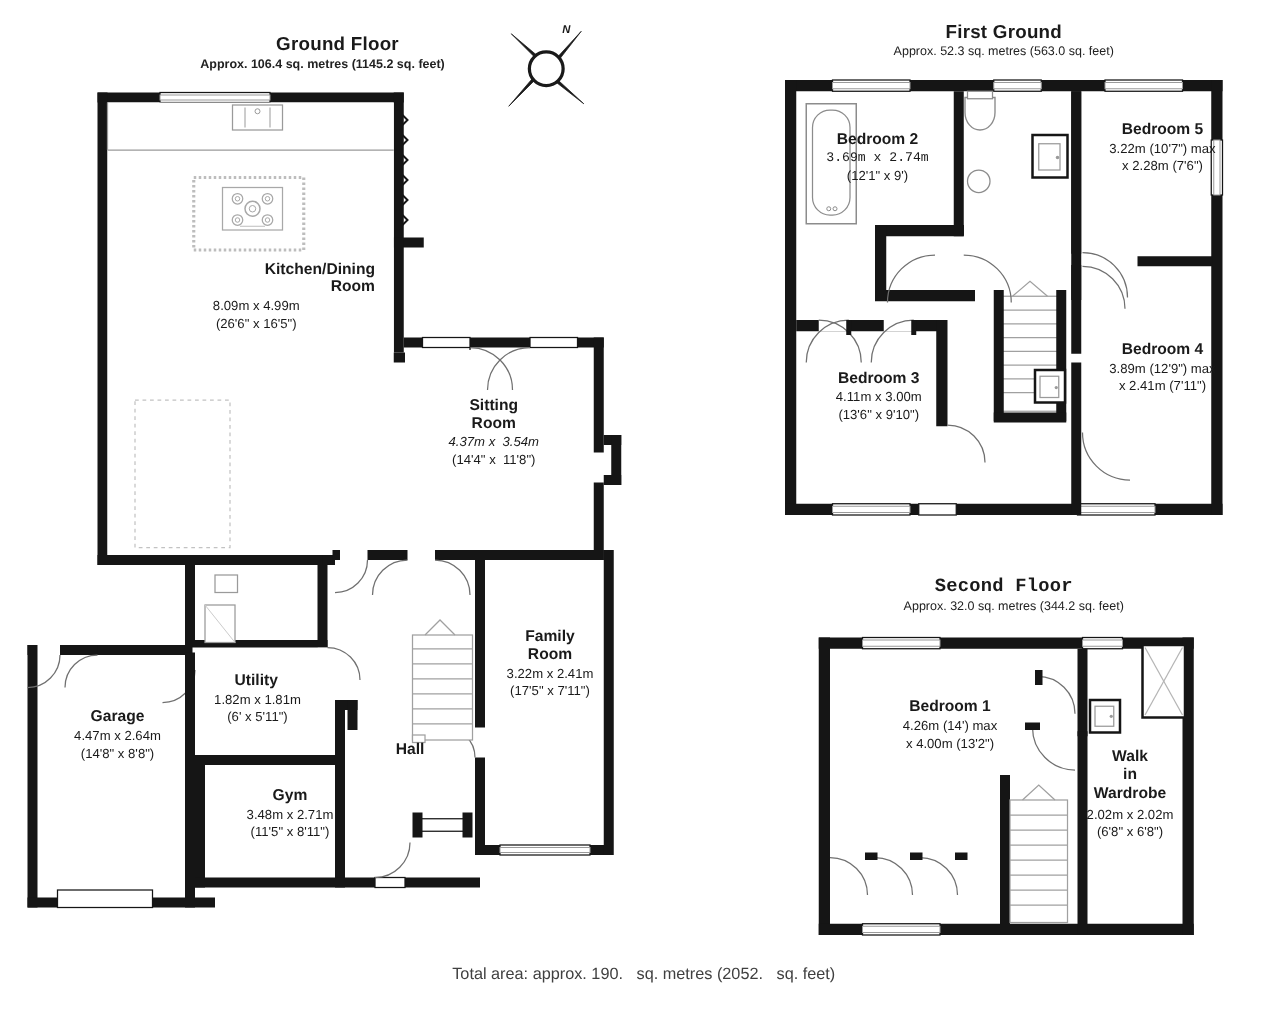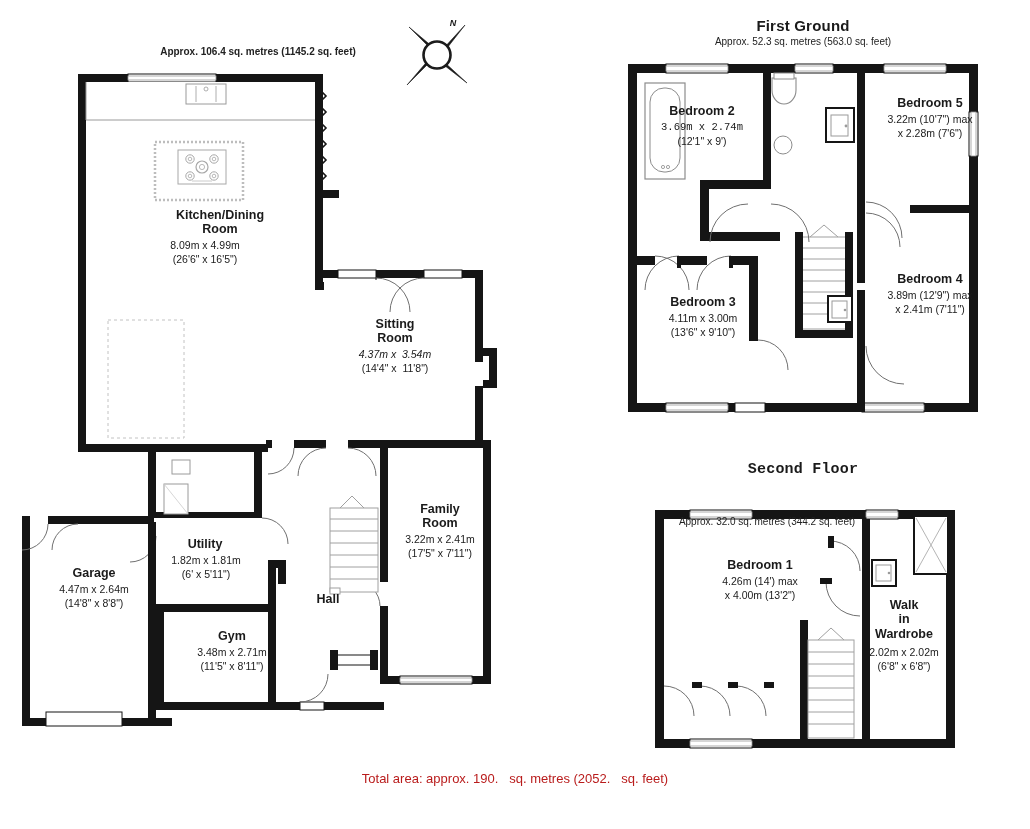--- a/index.html
+++ b/index.html
@@ -48,21 +48,21 @@
     font-size: 12.5px;
     font-weight: bold;
   }
   .room-dim {
     font-size: 10.5px;
     font-weight: normal;
   }
   .total-area {
     font-size: 13px;
     font-weight: normal;
-    color: #b91c1c;
+    color: #404040;
   }
   .compass-n {
     font-size: 9px;
     font-weight: bold;
     font-style: italic;
   }
 </style>
 </head>
 <body>
 
@@ -352,24 +352,25 @@
 
     <g transform="translate(437,55)">
       <circle cx="0" cy="0" r="14" fill="#ffffff" stroke="#1a1a1a" stroke-width="1.6"></circle>
       <path d="M0,-14 L5,-5 L28,-30 L7,-3 L14,0 L5,5 L30,28 L3,7 L0,14 L-5,5 L-30,30 L-7,3 L-14,0 L-5,-5 L-28,-28 L-3,-7 Z" fill="#1a1a1a" stroke="#1a1a1a" stroke-width="0.6"></path>
       <circle cx="0" cy="0" r="13" fill="#ffffff" stroke="#1a1a1a" stroke-width="1.6"></circle>
     </g>
   </svg>
 
   <div class="lbl compass-n" style="left:441px; top:18px; width:24px;">N</div>
 
+  <div class="lbl floor-title" style="left:150px; top:27px; width:240px;">Ground Floor</div>
   <div class="lbl floor-sub" style="left:138px; top:46px; width:240px;font-weight:bold;">Approx. 106.4 sq. metres (1145.2 sq. feet)</div>
 
   <div>
-    <div class="lbl room-name" style="left:125px; top:208px; width:190px;">Kitchen/Dining
+    <div class="lbl room-name" style="left:110px; top:208px; width:190px;text-align:right;">Kitchen/Dining
 Room</div>
     <div class="lbl room-dim" style="left:110px; top:239px; width:190px;">8.09m x 4.99m</div>
     <div class="lbl room-dim" style="left:110px; top:253px; width:190px;">(26'6" x 16'5")</div>
   </div>
 
   <div>
     <div class="lbl room-name" style="left:333px; top:317px; width:124px;">Sitting
 Room</div>
     <div class="lbl room-dim" style="left:333px; top:348px; width:124px;font-style:italic;">4.37m x  3.54m</div>
     <div class="lbl room-dim" style="left:333px; top:362px; width:124px;">(14'4" x  11'8")</div>
@@ -423,21 +424,21 @@
     <div class="lbl room-dim" style="left:637px; top:326px; width:132px;">(13'6" x 9'10")</div>
   </div>
 
   <div>
     <div class="lbl room-name" style="left:866px; top:272px; width:128px;">Bedroom 4</div>
     <div class="lbl room-dim" style="left:858px; top:289px; width:144px;">3.89m (12'9") max</div>
     <div class="lbl room-dim" style="left:858px; top:303px; width:144px;">x 2.41m (7'11")</div>
   </div>
 
   <div class="lbl floor-title" style="left:688px; top:461px; width:230px;font-family:Liberation Mono, monospace;">Second Floor</div>
-  <div class="lbl floor-sub" style="left:652px; top:480px; width:230px;margin-top:36px;">Approx. 32.0 sq. metres (344.2 sq. feet)</div>
+  <div class="lbl floor-sub" style="left:696px; top:480px; width:230px;">Approx. 32.0 sq. metres (344.2 sq. feet)</div>
 
   <div>
     <div class="lbl room-name" style="left:694px; top:558px; width:132px;">Bedroom 1</div>
     <div class="lbl room-dim" style="left:690px; top:575px; width:140px;">4.26m (14') max</div>
     <div class="lbl room-dim" style="left:690px; top:589px; width:140px;">x 4.00m (13'2")</div>
   </div>
 
   <div>
     <div class="lbl room-name" style="left:858px; top:598px; width:92px;">Walk
 in

